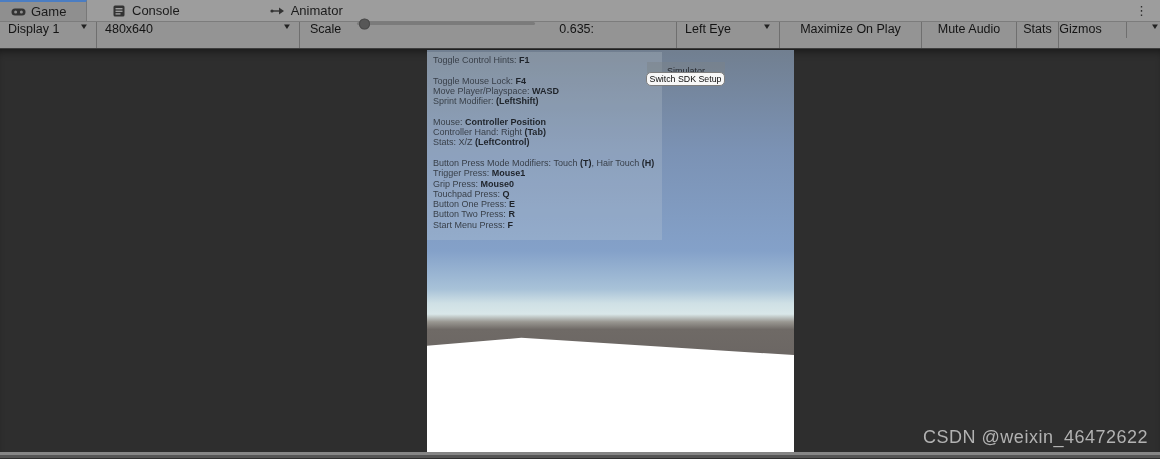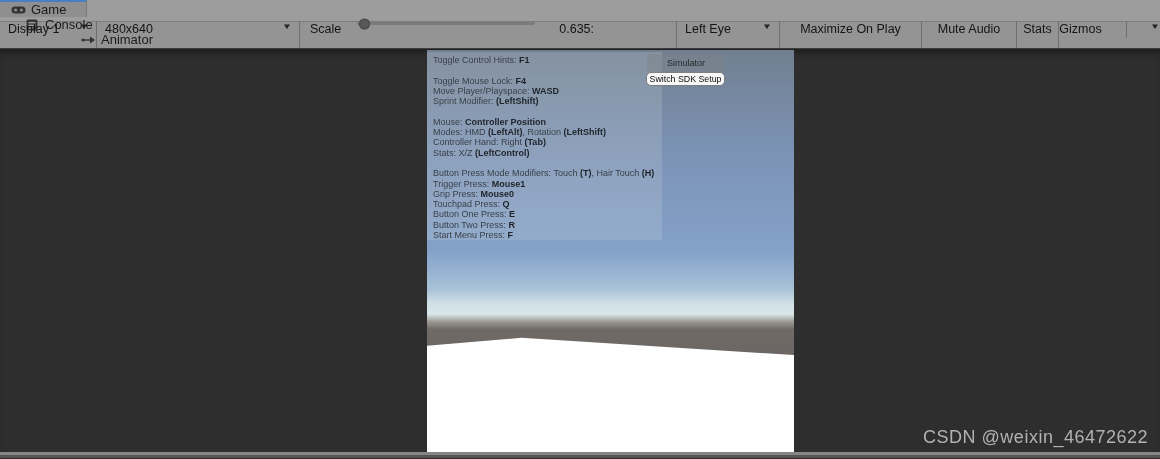--- a/index.html
+++ b/index.html
@@ -6,21 +6,20 @@
   html,body { width: 1160px; height: 459px; overflow: hidden; }
   body {
     font-family: "Liberation Sans", "DejaVu Sans", sans-serif;
     background: #2e2e2e;
     position: relative;
   }
   
   .tabbar {
     height: 22px; background: #9d9d9d; display: flex; align-items: stretch;
     border-bottom: 1px solid #7c7c7c;
-    flex-direction: column;
   }
   .tab { display: flex; align-items: center; gap: 5px; padding: 0 10px;
          font-size: 13px; color: #1b1b1b; cursor: default; }
   .tab.active {
     background: #8f8f8f; border-top: 2px solid #4b7dc2;
     border-right: 1px solid #787878; width: 87px;
   }
   .tab .ticon { display: inline-flex; width: 16px; height: 14px; align-items: center; justify-content: center; }
   .kebab { margin-left: auto; margin-right: 6px; align-self: center;
            color: #2f2f2f; font-size: 13px; letter-spacing: 0; line-height: 1;
@@ -71,21 +70,21 @@
     clip-path: polygon(0 73.6%, 25.7% 71.6%, 100% 75.9%, 100% 100%, 0 100%);
   }
   .hints {
     position: absolute; left: 0; top: 2px; width: 235px; height: 188px;
     background: rgba(205,212,218,0.22);
     padding: 3px 0 0 6px; font-size: 9px; line-height: 10.3px; color: #39404a;
   }
   .hint-line { white-space: nowrap; }
   .hint-line .b { font-weight: bold; color: #1e232a; }
   .sim-label {
-    position: absolute; left: 220px; top: 4px; width: 78px; height: 18px;
+    position: absolute; left: 220px; top: 12px; width: 78px; height: 18px;
     background: rgba(125,130,136,0.45); color: #26292e; font-size: 9px;
     display: flex; align-items: center; justify-content: center;
   }
   .sim-btn {
     position: absolute; left: 219px; top: 22px; width: 79px; height: 14px;
     background: #f7f7f7; border: 1px solid #7e7e7e; border-radius: 5px;
     color: #0c0c0c; font-size: 8.8px; display: flex; align-items: center;
     justify-content: center; font-family: "Liberation Sans", sans-serif;
     padding: 0;
   }
@@ -178,21 +177,20 @@
     <div class="sky"></div>
     <div class="floor"></div>
     <div class="hints">
         <div class="hint-line"><span>Toggle Control Hints: </span><span class="b">F1</span></div>
         <div class="hint-line">&nbsp;</div>
         <div class="hint-line"><span>Toggle Mouse Lock: </span><span class="b">F4</span></div>
         <div class="hint-line"><span>Move Player/Playspace: </span><span class="b">WASD</span></div>
         <div class="hint-line"><span>Sprint Modifier: </span><span class="b">(LeftShift)</span></div>
         <div class="hint-line">&nbsp;</div>
         <div class="hint-line"><span>Mouse: </span><span class="b">Controller Position</span></div>
-        <div class="hint-line"><span>Modes: HMD </span><span class="b">(LeftAlt)</span><span>, Rotation </span><span class="b">(LeftShift)</span></div>
         <div class="hint-line"><span>Controller Hand: Right </span><span class="b">(Tab)</span></div>
         <div class="hint-line"><span>Stats: X/Z </span><span class="b">(LeftControl)</span></div>
         <div class="hint-line">&nbsp;</div>
         <div class="hint-line"><span>Button Press Mode Modifiers: Touch </span><span class="b">(T)</span><span>, Hair Touch </span><span class="b">(H)</span></div>
         <div class="hint-line"><span>Trigger Press: </span><span class="b">Mouse1</span></div>
         <div class="hint-line"><span>Grip Press: </span><span class="b">Mouse0</span></div>
         <div class="hint-line"><span>Touchpad Press: </span><span class="b">Q</span></div>
         <div class="hint-line"><span>Button One Press: </span><span class="b">E</span></div>
         <div class="hint-line"><span>Button Two Press: </span><span class="b">R</span></div>
         <div class="hint-line"><span>Start Menu Press: </span><span class="b">F</span></div>

